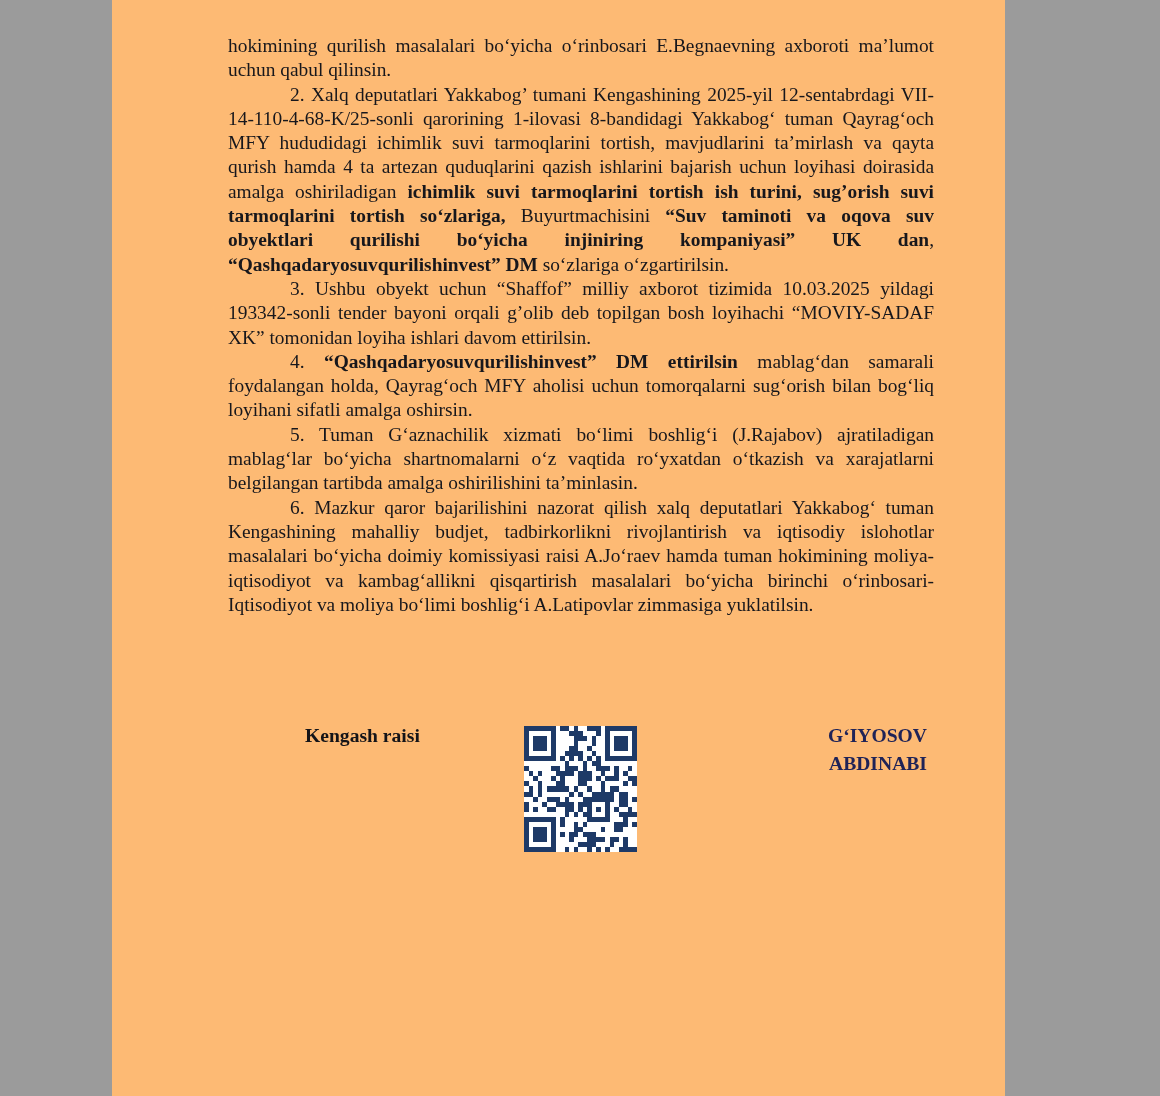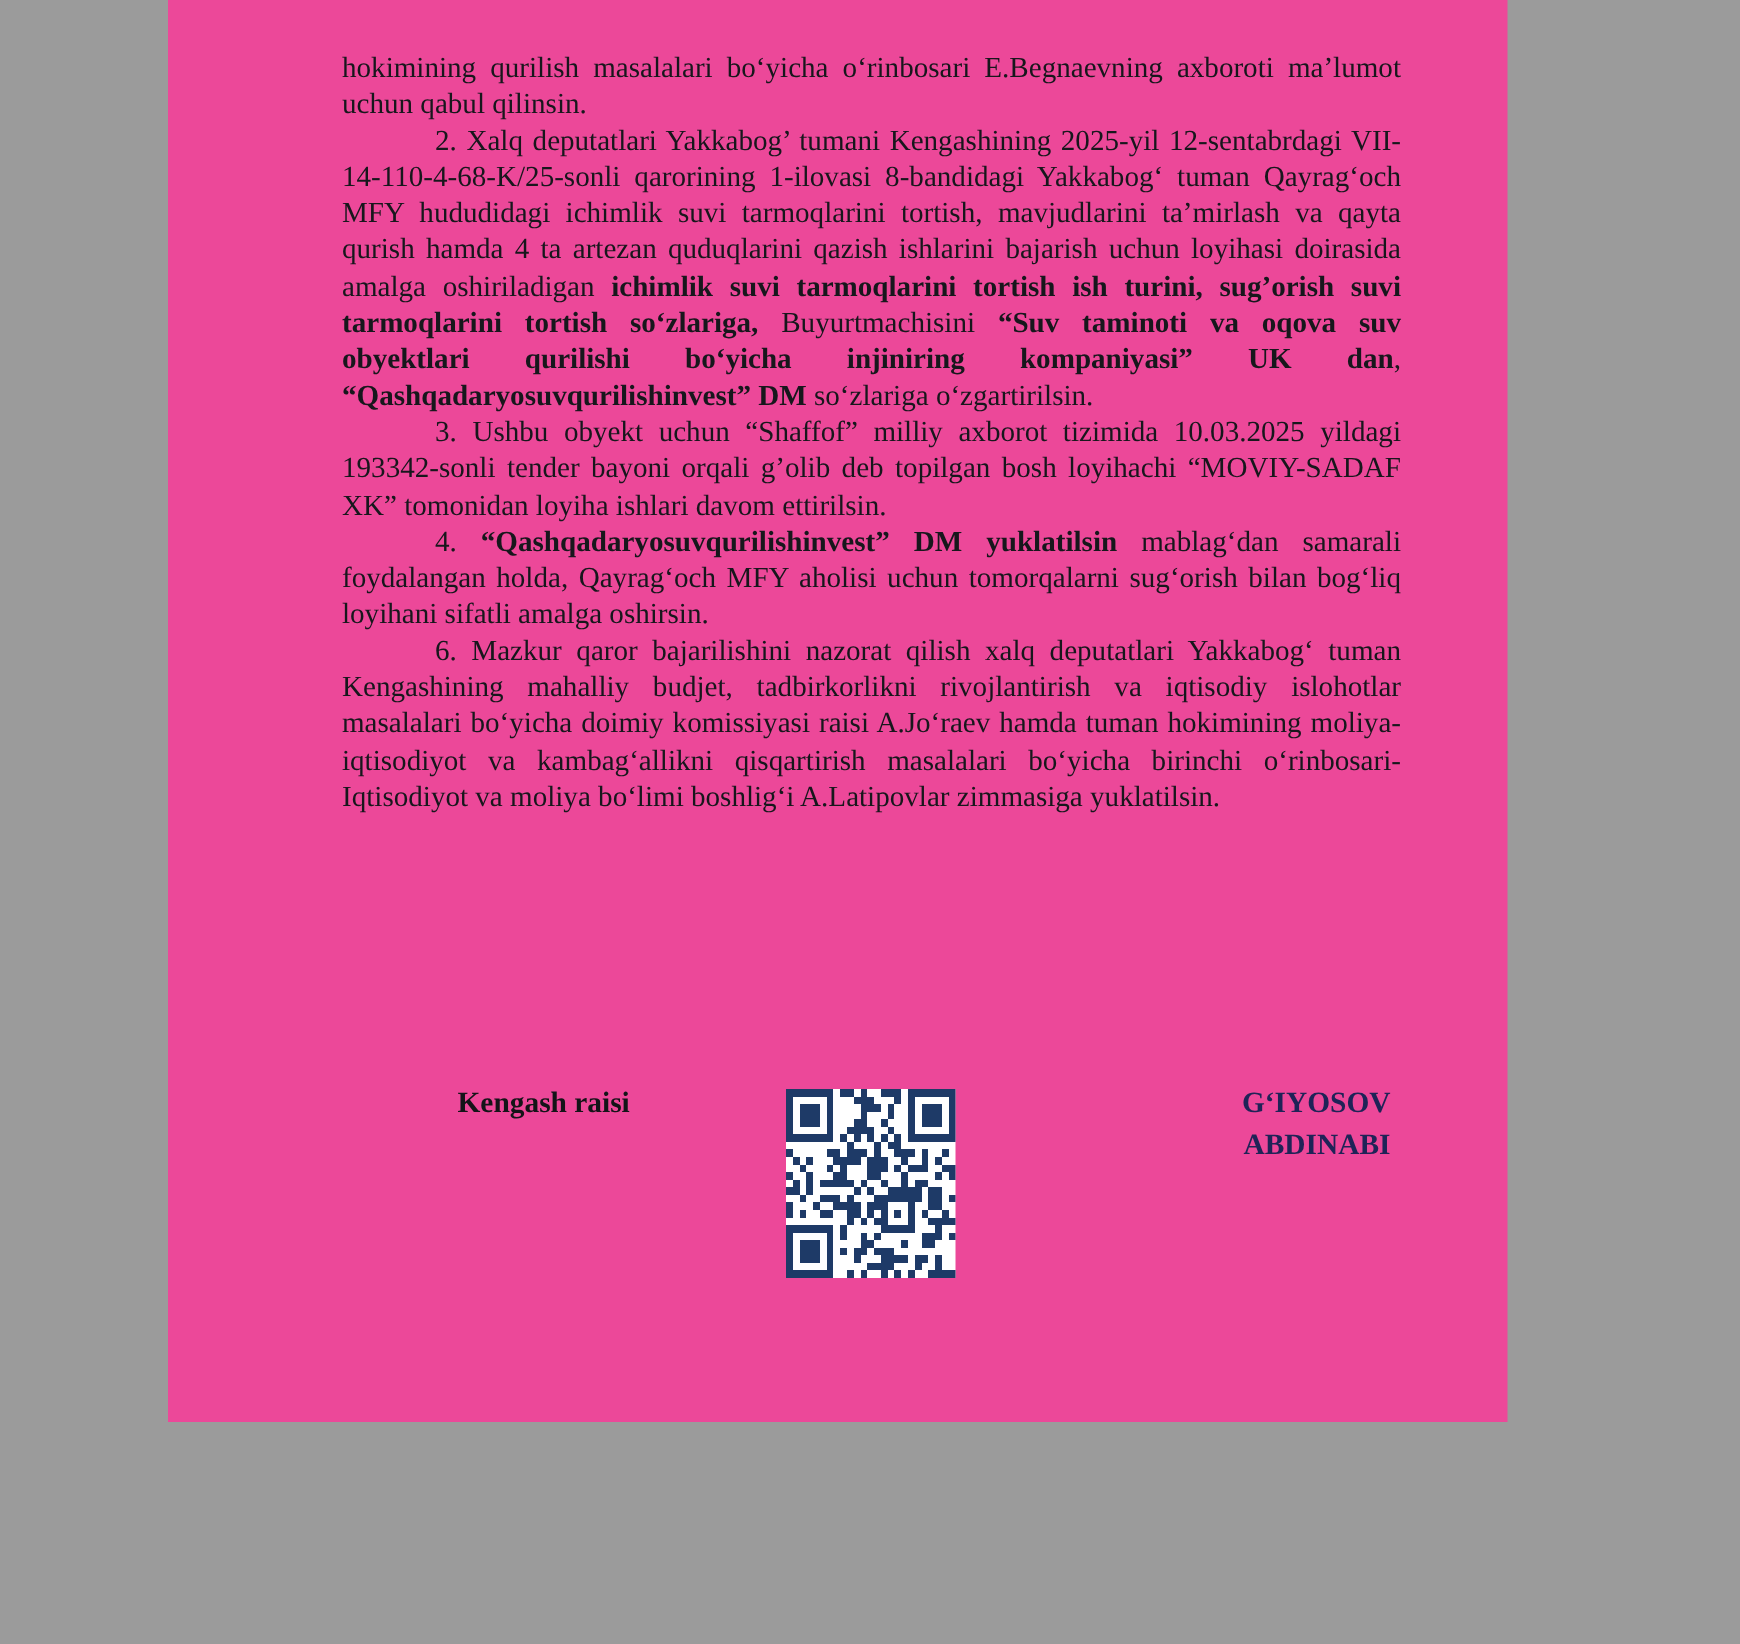--- a/index.html
+++ b/index.html
@@ -16,22 +16,22 @@
   }
   .viewer {
     position: absolute;
     inset: 0;
   }
   .page {
     position: absolute;
     left: 112px;
     top: 0;
     width: 893px;
-    height: 948px;
-    background: #ec4899;
+    height: 1096px;
+    background: #fdba74;
   }
   .doc-body {
     position: absolute;
     left: 116px;
     top: 34px;
     width: 706px;
     font-size: 19.4px;
     line-height: 24.3px;
     text-align: justify;
     color: #17171c;
@@ -79,21 +79,22 @@
 </head>
 <body>
 
 <div class="viewer">
   <div class="page">
 
     <div class="doc-body" id="doc-body" style="color: rgb(23, 23, 28);">
         <p class=""><span>hokimining qurilish masalalari boʻyicha oʻrinbosari E.Begnaevning axboroti ma’lumot uchun qabul qilinsin.</span></p>
         <p class="indent"><span>2. Xalq deputatlari Yakkabog’ tumani Kengashining 2025-yil 12-sentabrdagi VII-14-110-4-68-K/25-sonli qarorining 1-ilovasi 8-bandidagi Yakkabogʻ tuman Qayragʻoch MFY hududidagi ichimlik suvi tarmoqlarini tortish, mavjudlarini ta’mirlash va qayta qurish hamda 4 ta artezan quduqlarini qazish ishlarini bajarish uchun loyihasi doirasida amalga oshiriladigan </span><b>ichimlik suvi tarmoqlarini tortish ish turini, sug’orish suvi tarmoqlarini tortish soʻzlariga,</b><span> Buyurtmachisini </span><b>“Suv taminoti va oqova suv obyektlari qurilishi boʻyicha injiniring kompaniyasi” UK dan</b><span>, </span><b>“Qashqadaryosuvqurilishinvest” DM</b><span> soʻzlariga oʻzgartirilsin.</span></p>
         <p class="indent"><span>3. Ushbu obyekt uchun “Shaffof” milliy axborot tizimida 10.03.2025 yildagi 193342-sonli tender bayoni orqali g’olib deb topilgan bosh loyihachi “MOVIY-SADAF XK” tomonidan loyiha ishlari davom ettirilsin.</span></p>
-        <p class="indent"><span>4. </span><b>“Qashqadaryosuvqurilishinvest” DM yuklatilsin</b><span> mablagʻdan samarali foydalangan holda, Qayragʻoch MFY aholisi uchun tomorqalarni sugʻorish bilan bogʻliq loyihani sifatli amalga oshirsin.</span></p>
+        <p class="indent"><span>4. </span><b>“Qashqadaryosuvqurilishinvest” DM ettirilsin</b><span> mablagʻdan samarali foydalangan holda, Qayragʻoch MFY aholisi uchun tomorqalarni sugʻorish bilan bogʻliq loyihani sifatli amalga oshirsin.</span></p>
+        <p class="indent"><span>5. Tuman Gʻaznachilik xizmati boʻlimi boshligʻi (J.Rajabov) ajratiladigan mablagʻlar boʻyicha shartnomalarni oʻz vaqtida roʻyxatdan oʻtkazish va xarajatlarni belgilangan tartibda amalga oshirilishini ta’minlasin.</span></p>
         <p class="indent"><span>6. Mazkur qaror bajarilishini nazorat qilish xalq deputatlari Yakkabogʻ tuman Kengashining mahalliy budjet, tadbirkorlikni rivojlantirish va iqtisodiy islohotlar masalalari boʻyicha doimiy komissiyasi raisi A.Joʻraev hamda tuman hokimining moliya-iqtisodiyot va kambagʻallikni qisqartirish masalalari boʻyicha birinchi oʻrinbosari-Iqtisodiyot va moliya boʻlimi boshligʻi A.Latipovlar zimmasiga yuklatilsin.</span></p>
       </div>
 
     <div class="signature-block">
       <div class="sig-label">Kengash raisi</div>
 
       <svg class="qr" id="qr-svg" viewBox="0 0 25 25" preserveAspectRatio="none" shape-rendering="crispEdges" xmlns="http://www.w3.org/2000/svg">
           <g fill="#1e3a67">
             <rect x="0" y="0" width="1" height="1"></rect>
             <rect x="1" y="0" width="1" height="1"></rect>

